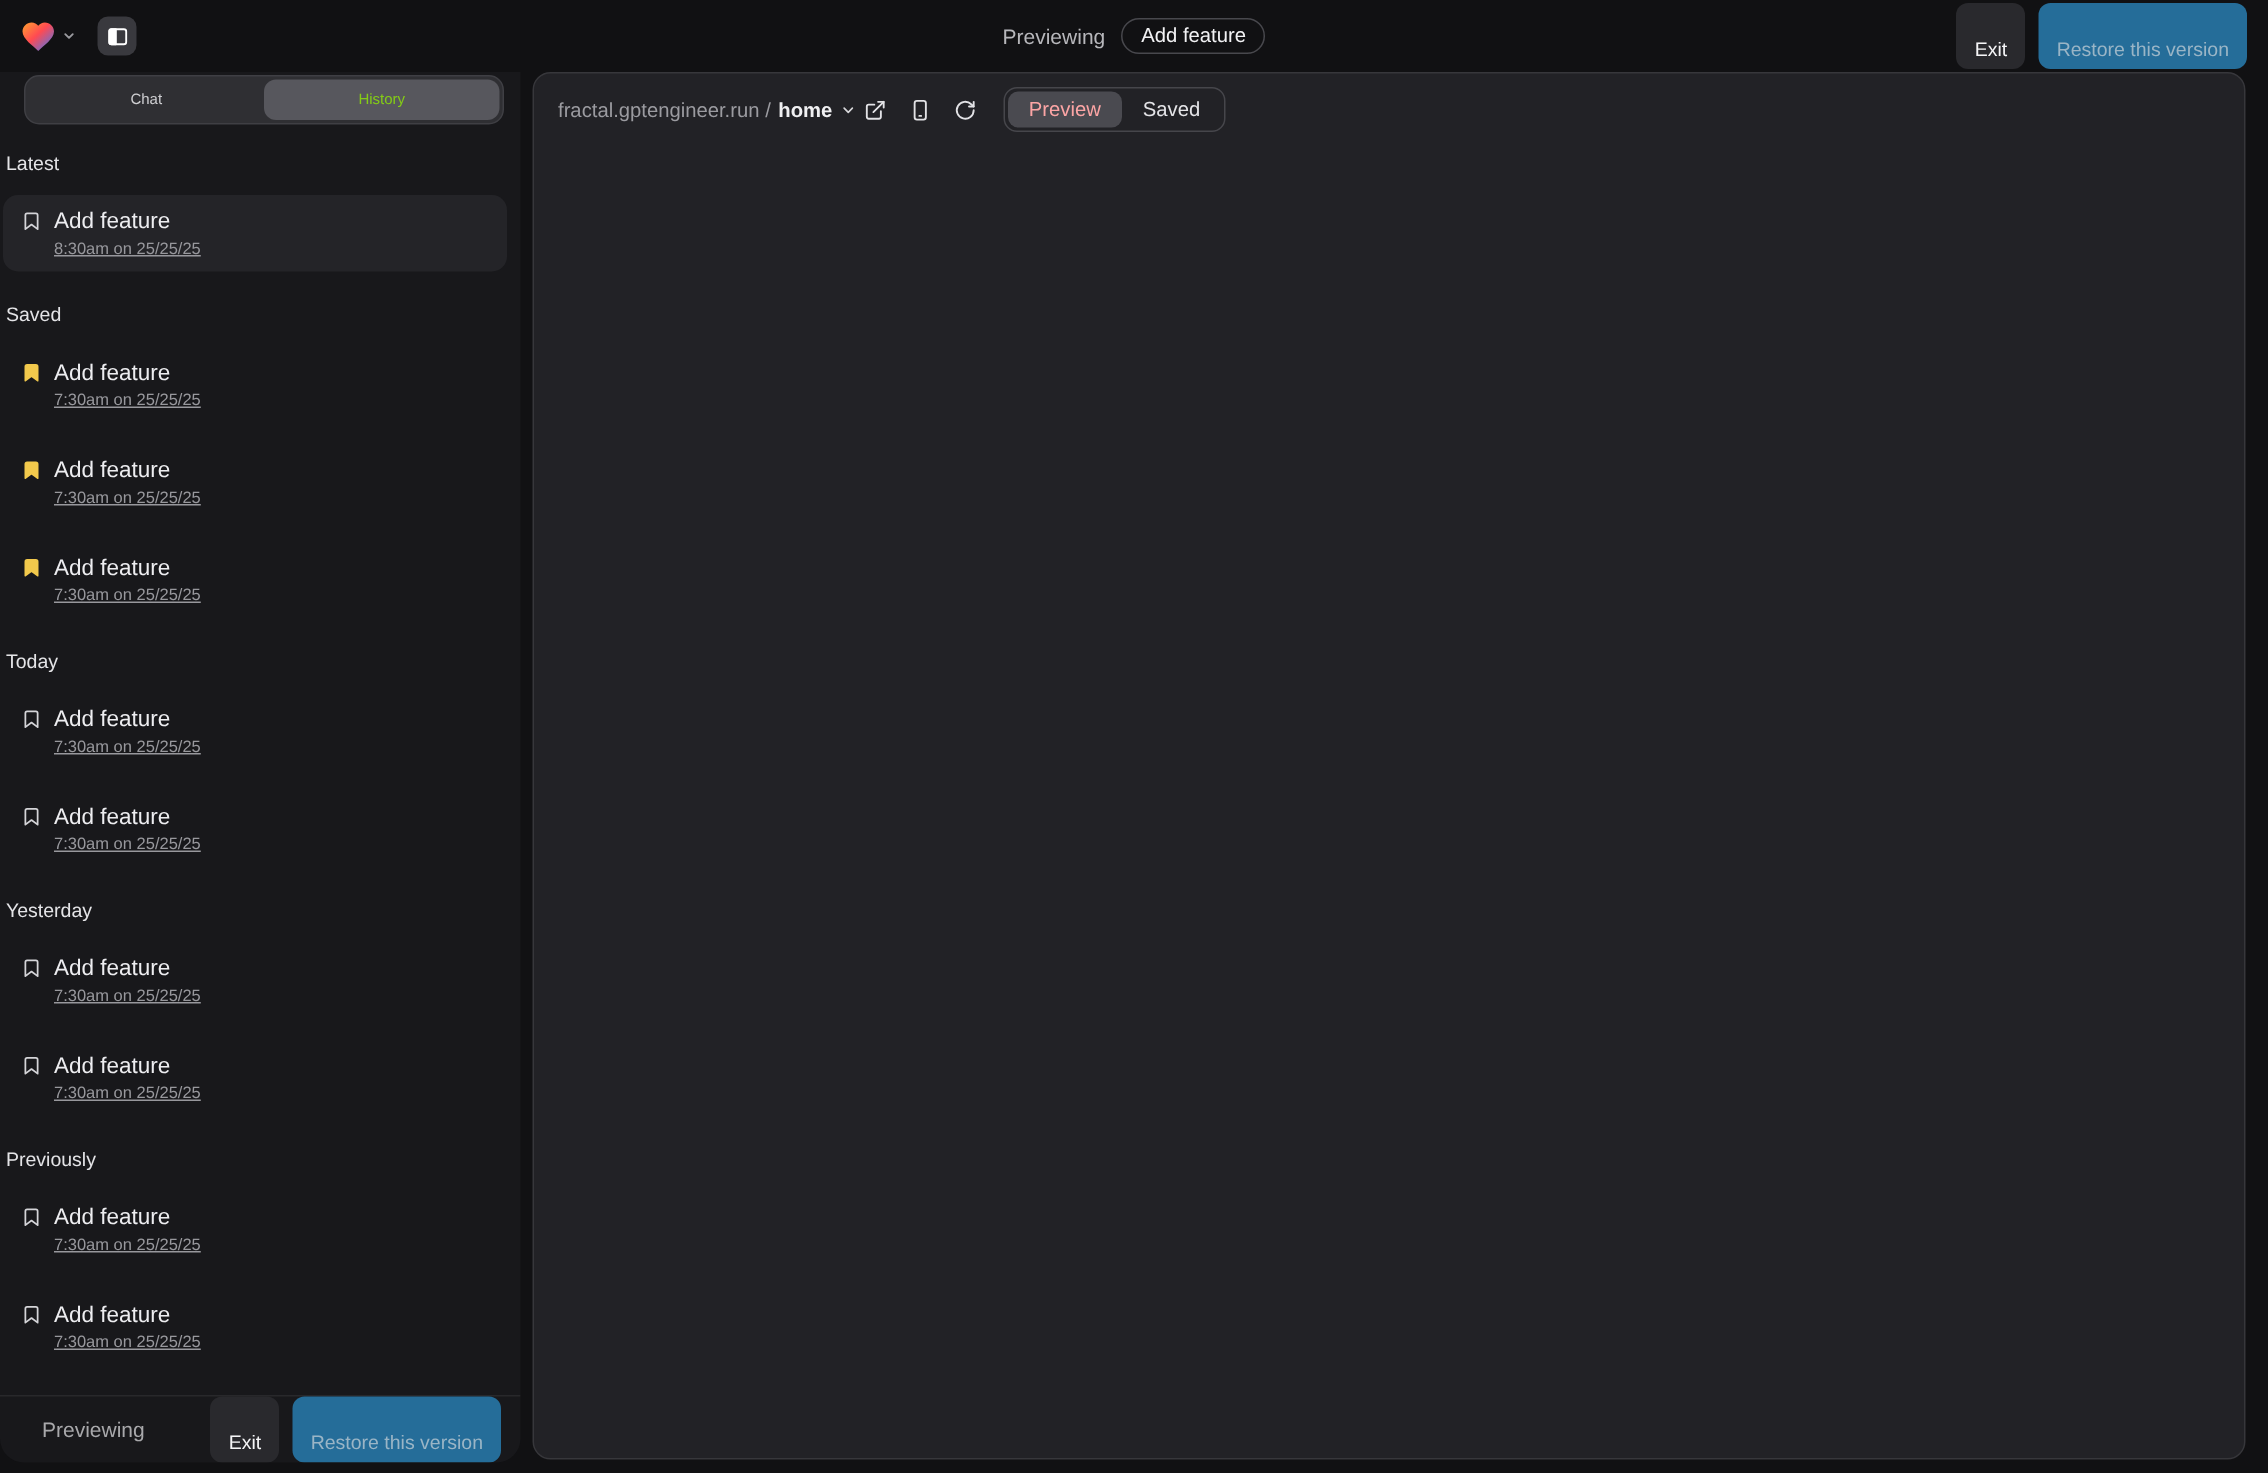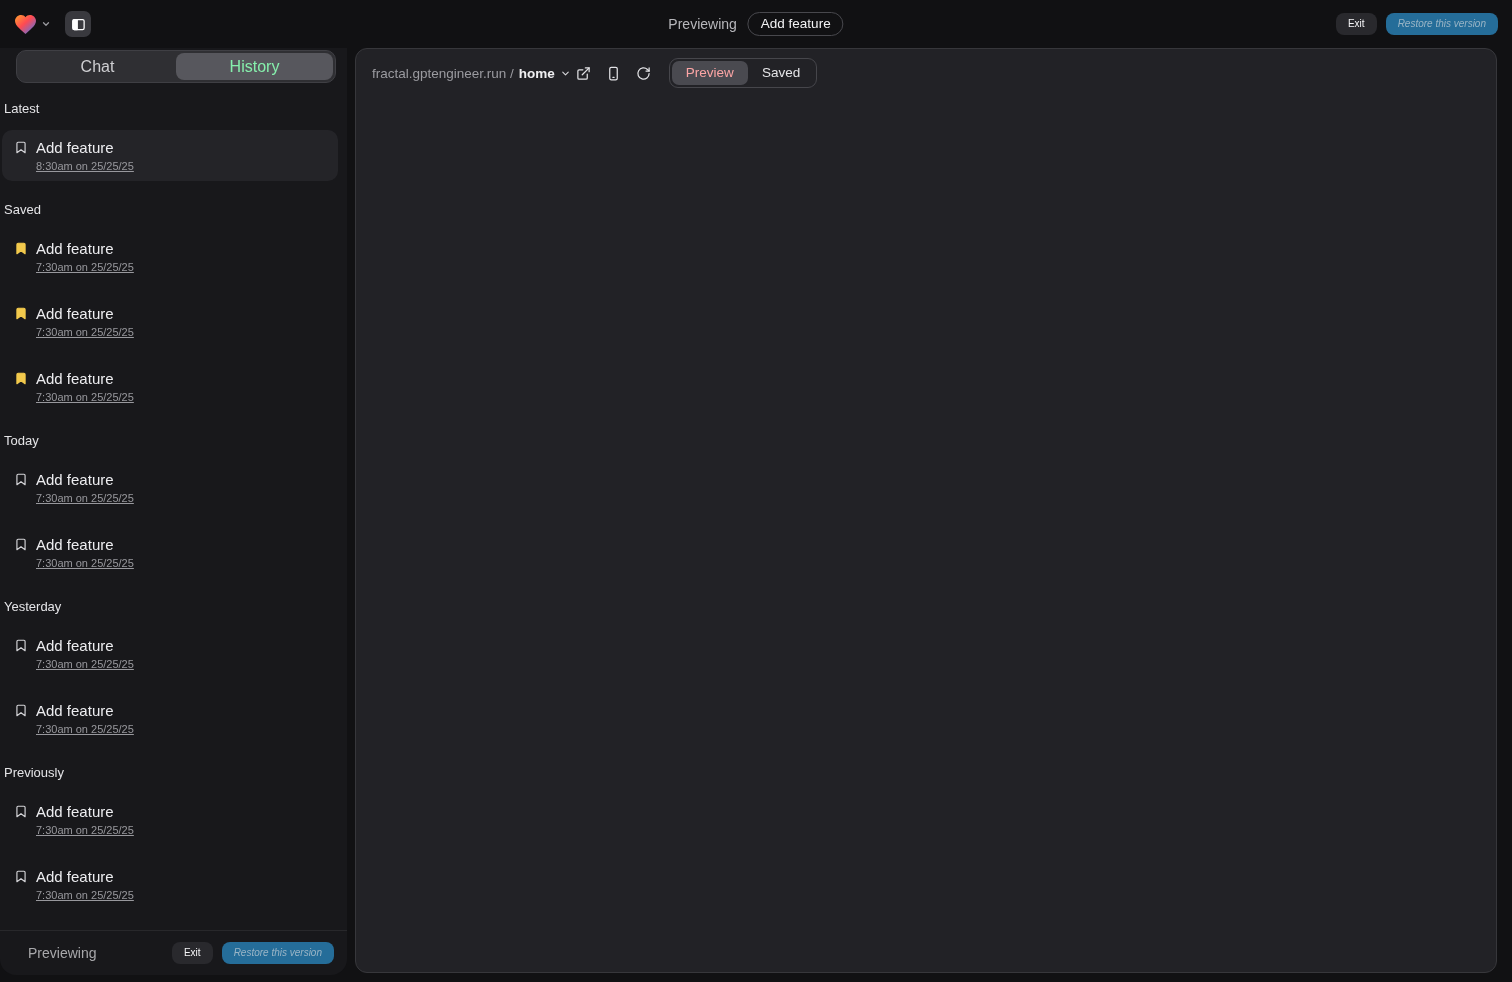--- a/index.html
+++ b/index.html
@@ -28,28 +28,28 @@
   
   .topbar{position:absolute;top:0;left:0;right:0;height:48px;display:flex;align-items:center;padding:0 14px;}
   .topbar-left{display:flex;align-items:center;gap:6px;}
   .logo-wrap{display:flex;align-items:center;gap:4px;}
   .chev{display:flex;align-items:center;color:#9a9a9f;}
   .panel-toggle{width:26px;height:26px;margin-left:8px;border:none;border-radius:7px;background:#39393e;display:flex;align-items:center;justify-content:center;cursor:pointer;}
   .topbar-center{position:absolute;left:50%;top:0;height:48px;transform:translateX(-50%);display:flex;align-items:center;gap:11px;}
   .previewing-label{font-size:14px;color:#b7b7bb;}
   .version-pill{border:1px solid #48484d;border-radius:999px;padding:3px 12px 4px;font-size:13.5px;color:#f2f2f4;}
   .topbar-right{margin-left:auto;display:flex;align-items:center;gap:9px;}
-  .btn{border:none;border-radius:8px;font-size:10px;padding:5px 12px 6px;cursor:pointer;font-family:inherit;}
+  .btn{border:none;border-radius:8px;font-size:13px;padding:23px 12px 6px;cursor:pointer;font-family:inherit;}
   .btn-dark{background:#29292d;color:#f5f5f7;}
-  .btn-accent{background:var(--accent-blue);color:var(--restore-text);font-style:italic;}
+  .btn-accent{background:var(--accent-blue);color:var(--restore-text);}
   
   .sidebar{position:absolute;left:0;top:48px;width:347px;bottom:7px;background:var(--sidebar-bg);border-radius:0 0 16px 16px;display:flex;flex-direction:column;overflow:hidden;}
   .tabs{display:flex;margin:2px 11px 0 16px;background:var(--tabbar-bg);border:1px solid #3f3f44;border-radius:10px;padding:2px;height:33px;}
-  .tab{flex:1;border:none;background:transparent;color:#cfcfd2;font-size:16px;border-radius:8px;cursor:pointer;font-family:inherit;}
-  .tab.active{background:var(--tab-active-bg);color:#86efac;}
+  .tab{flex:1;border:none;background:transparent;color:#cfcfd2;font-size:10px;border-radius:8px;cursor:pointer;font-family:inherit;}
+  .tab.active{background:var(--tab-active-bg);color:#84cc16;}
   .history-list{flex:1;overflow:hidden;padding:0 9px 0 2px;}
   .section-title{font-size:13px;color:#e4e4e7;margin:21px 0 0 2px;}
   .section-title.first{margin-top:18px;}
   .history-item{margin-top:14px;padding:9px 12px;border-radius:10px;cursor:pointer;}
   .history-item.selected{background:var(--item-selected-bg);}
   .item-row{display:flex;align-items:center;gap:8px;}
   .item-row svg{flex:0 0 auto;}
   .item-title{font-size:15px;color:var(--text-primary);}
   .item-time{font-size:11px;color:var(--text-secondary);margin:4px 0 0 22px;text-decoration:underline;}
   .sidebar-footer{border-top:1px solid var(--divider);height:45px;display:flex;align-items:center;padding:0 13px 0 28px;flex:0 0 auto;}

